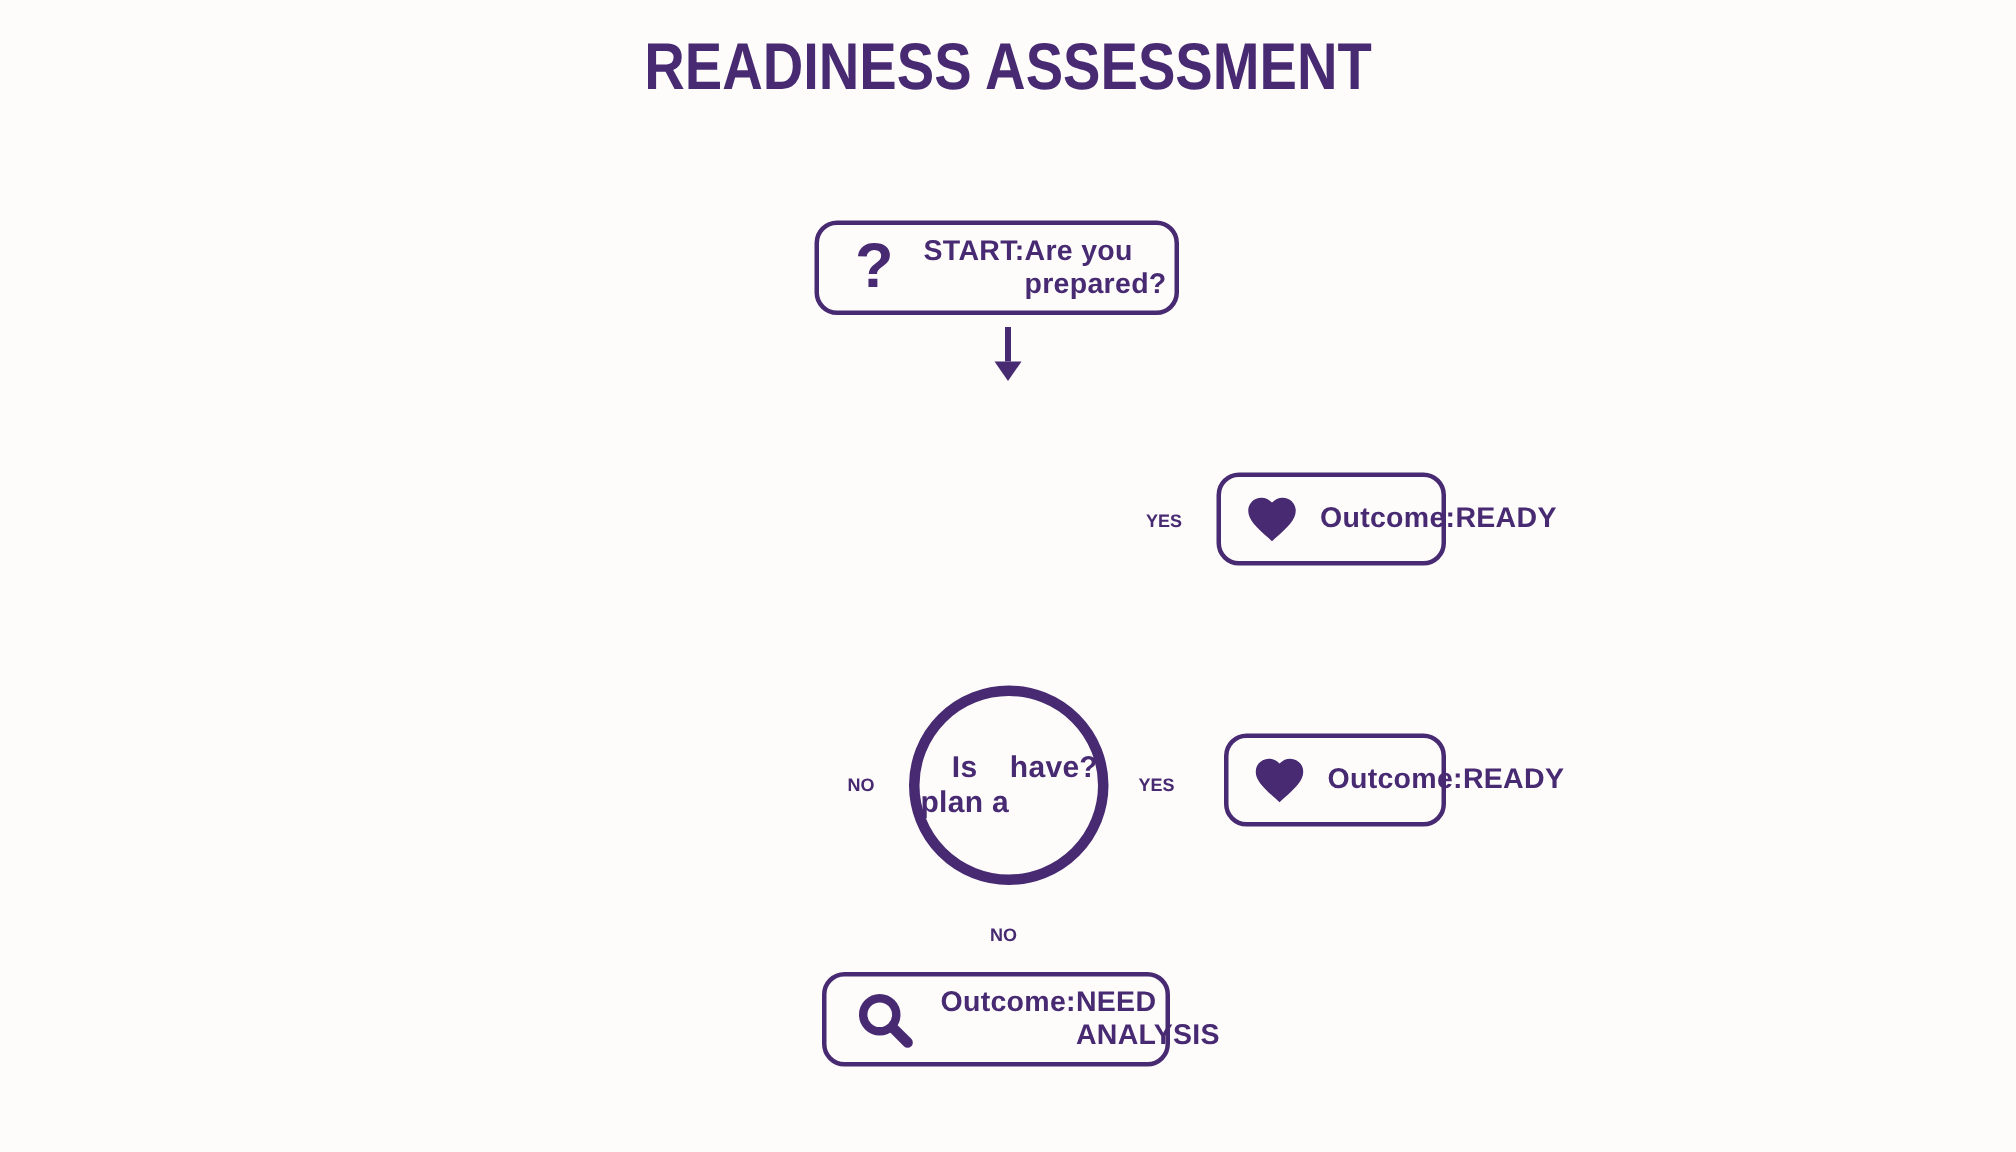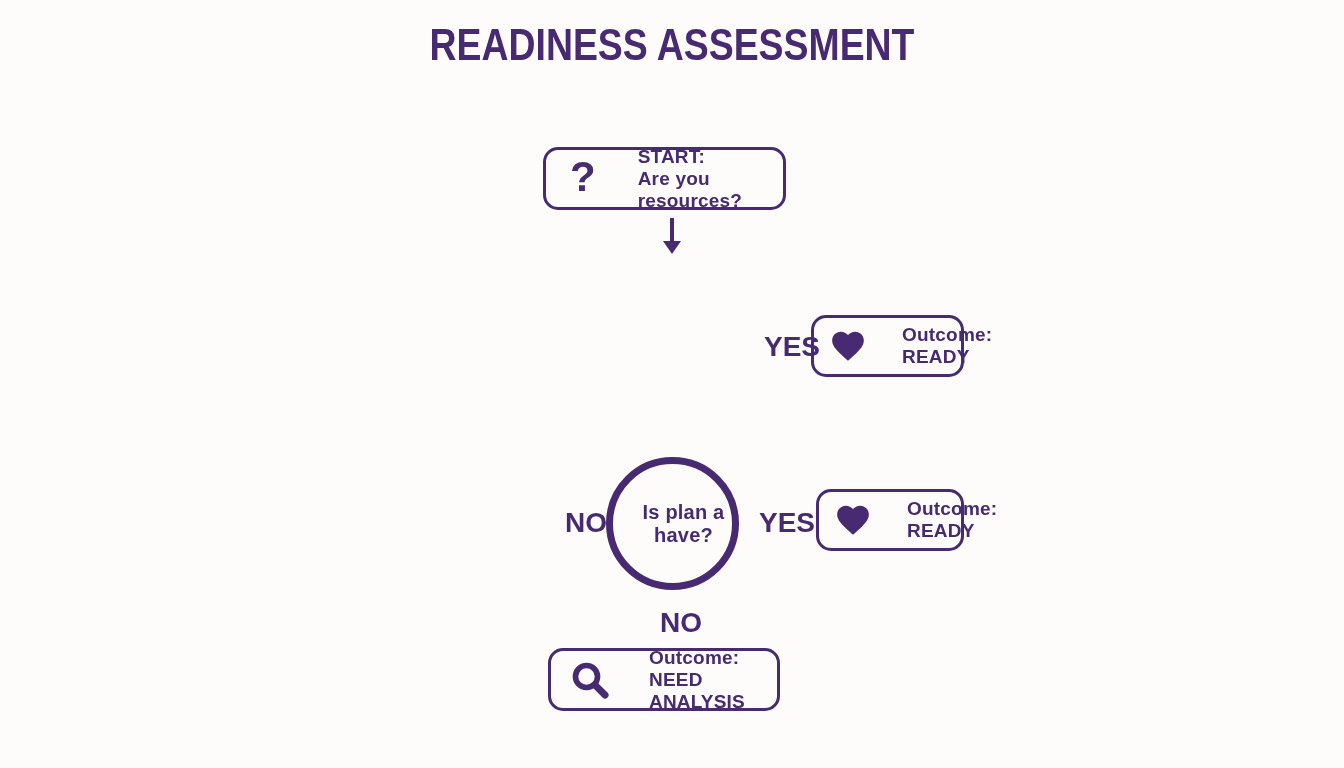--- a/index.html
+++ b/index.html
@@ -34,36 +34,36 @@
     box-sizing: border-box;
     padding-left: 18px;
     gap: 16px;
     background: transparent;
   }
   .start-box   { left: 543px; top: 147px; width: 243px; height: 63px; padding-left: 24px; gap: 20px; }
   .outcome-1   { left: 811px; top: 315px; width: 153px; height: 62px; padding-left: 14px; gap: 12px; }
   .outcome-2   { left: 816px; top: 489px; width: 148px; height: 62px; padding-left: 14px; gap: 12px; }
   .outcome-3   { left: 548px; top: 648px; width: 232px; height: 63px; }
   .qmark { font-size: 42px; line-height: 0.9; transform: translateY(-2px); }
-  .box-lines { display: flex; flex-direction: column; font-size: 19px; line-height: 22px; letter-spacing: 0.2px; margin-left: 22px; }
+  .box-lines { display: flex; font-size: 19px; line-height: 22px; letter-spacing: 0.2px; }
   .circle {
     position: absolute;
     border: 7px solid var(--ink, #472a71);
     border-radius: 50%;
     display: flex;
     align-items: center;
     justify-content: center;
     text-align: center;
     box-sizing: border-box;
     font-size: 20px;
     line-height: 23px;
   }
   .circle-1 { left: 589px; top: 262px; width: 166px; height: 166px; }
   .circle-2 { left: 606px; top: 457px; width: 133px; height: 133px; }
-  .edge-label { position: absolute; font-size: 28px; line-height: 24px; }
+  .edge-label { position: absolute; font-size: 12px; line-height: 24px; }
   .yes-1 { left: 764px; top: 335px; }
   .no-2  { left: 565px; top: 511px; }
   .yes-2 { left: 759px; top: 511px; }
   .no-3  { left: 660px; top: 611px; }
   .arrow {
     position: absolute;
     left: 661px; top: 218px;
     width: 22px;
     display: flex; flex-direction: column; align-items: center;
   }
@@ -80,21 +80,21 @@
 <body>
 
 <div class="canvas">
 
   <h1 class="title">READINESS ASSESSMENT</h1>
 
   <div class="rect start-box">
     <span class="qmark">?</span>
     <span class="box-lines">
       <span>START:</span>
-      <span>Are you resources?</span>
+      <span>Are you prepared?</span>
     </span>
   </div>
 
   <div class="arrow">
     <span class="arrow-line"></span>
     <span class="arrow-head"></span>
   </div>
 
 
   <span class="edge-label yes-1">YES</span>

